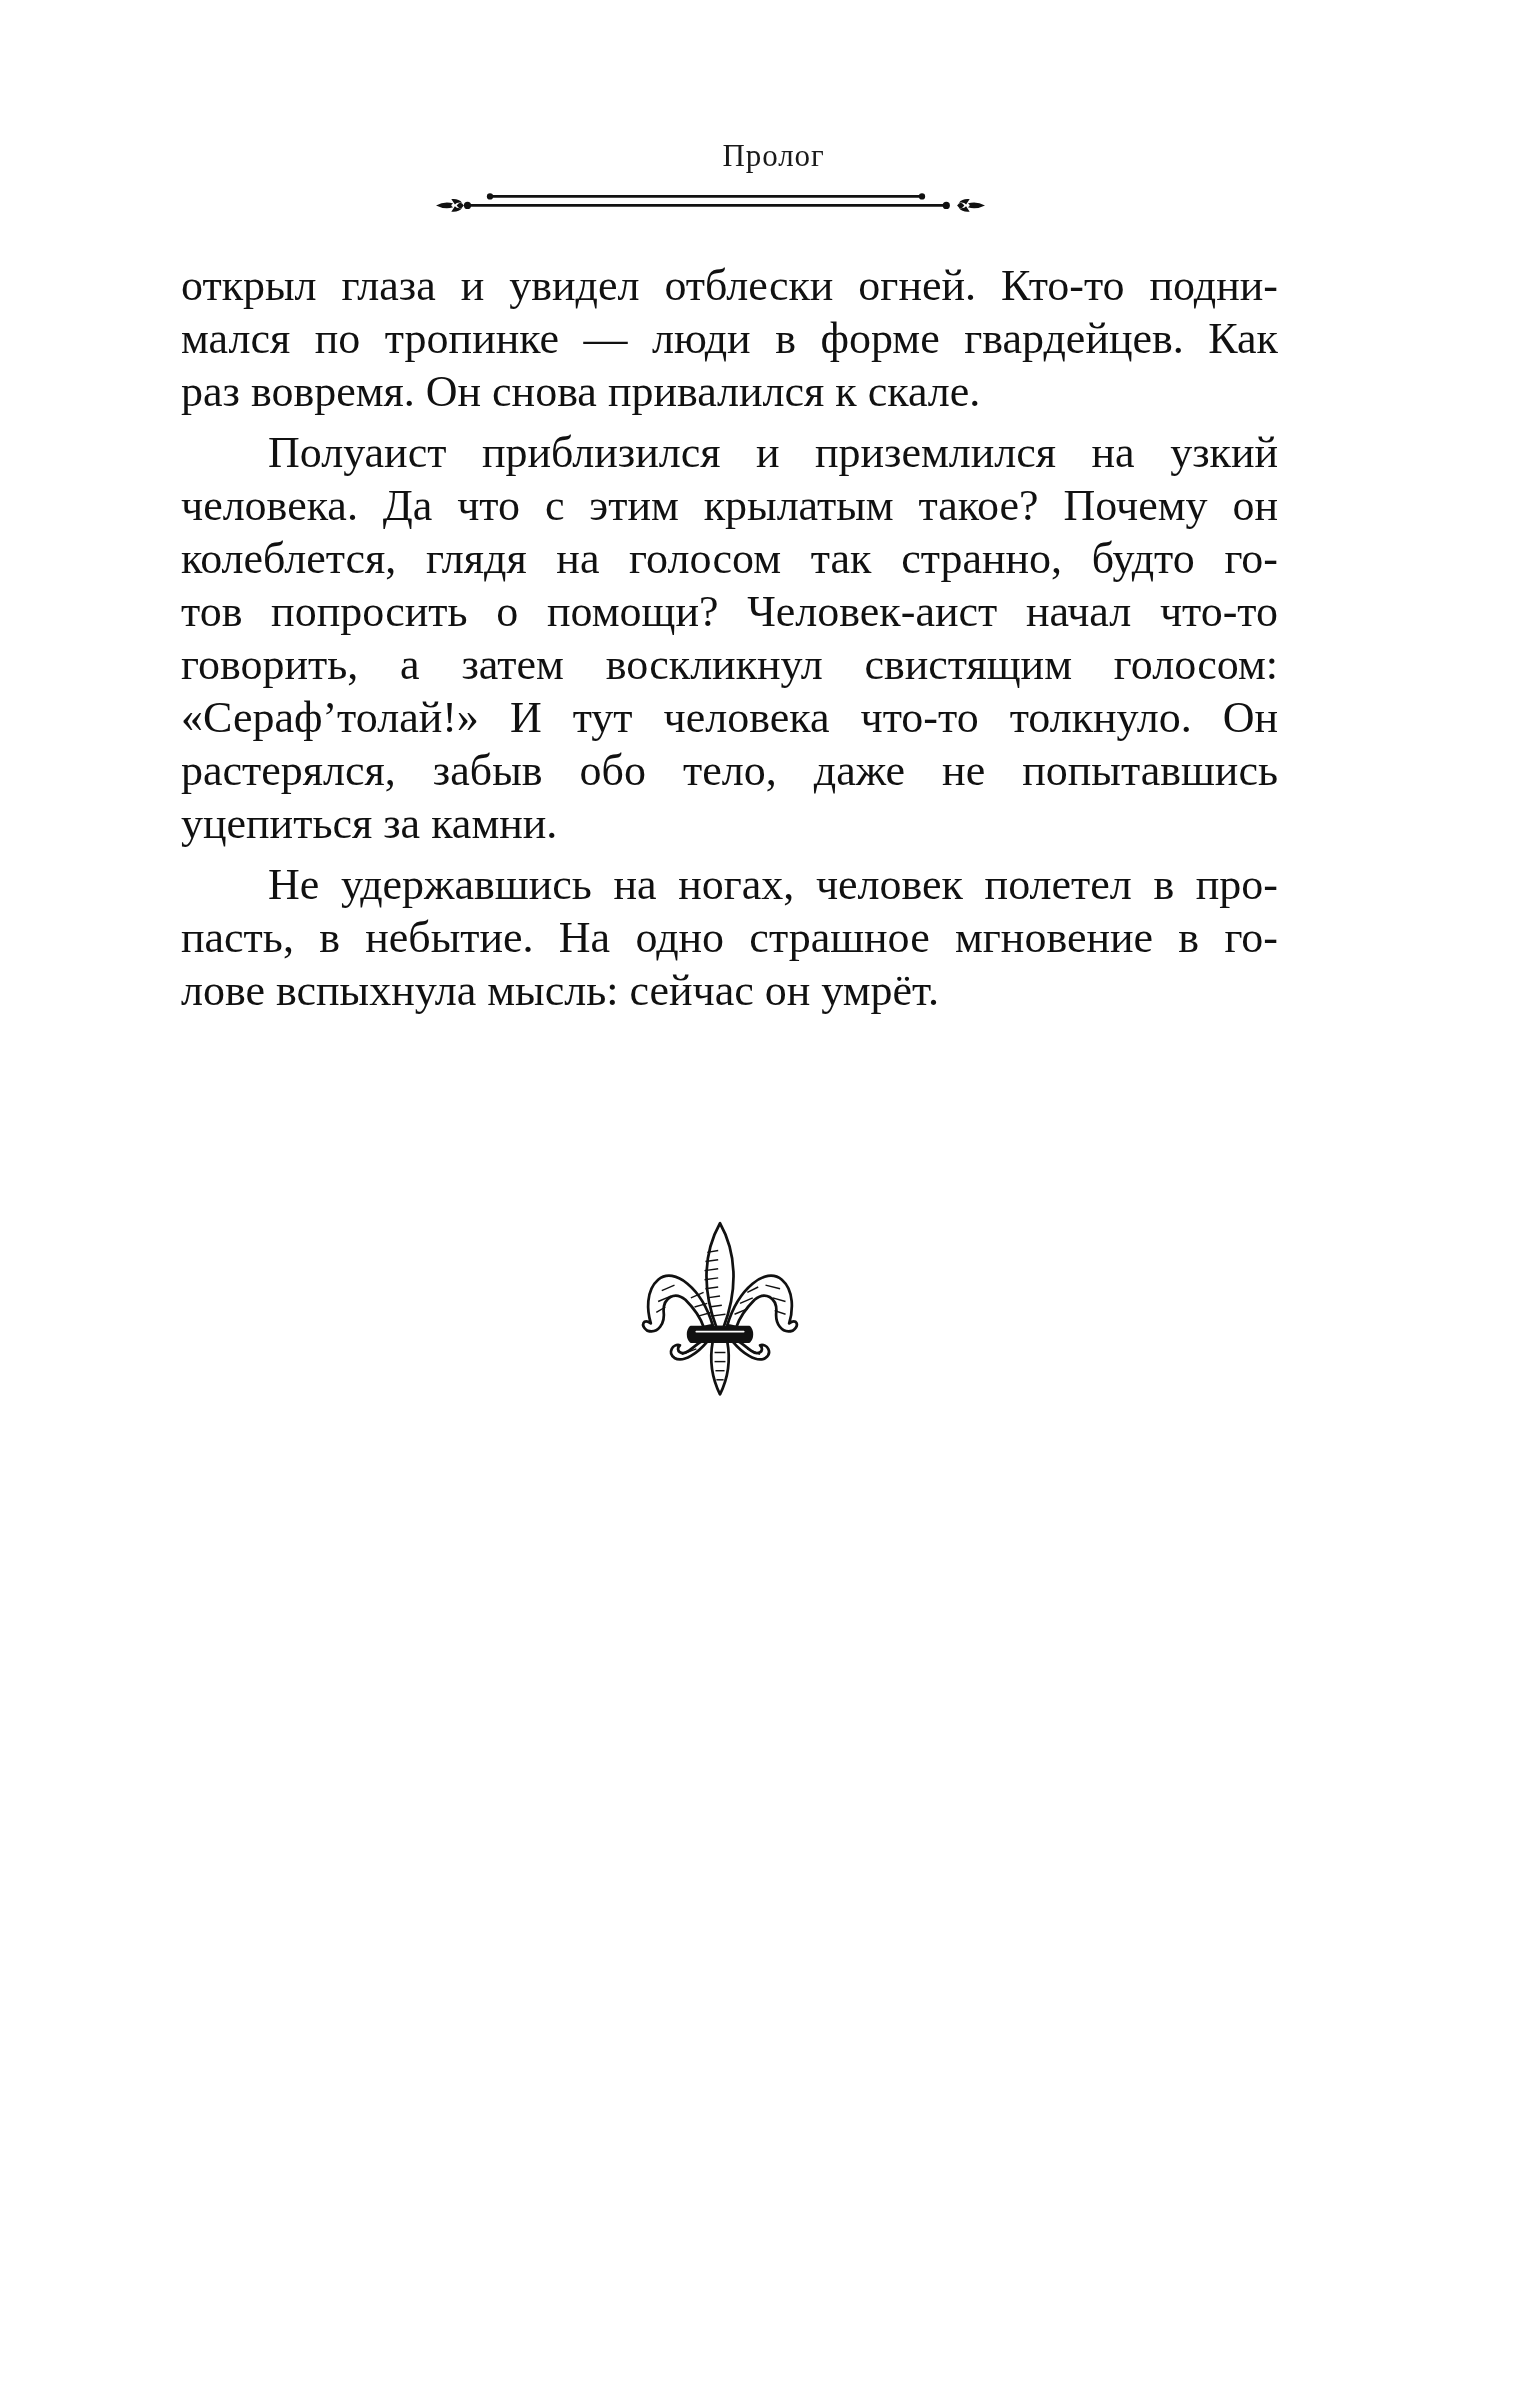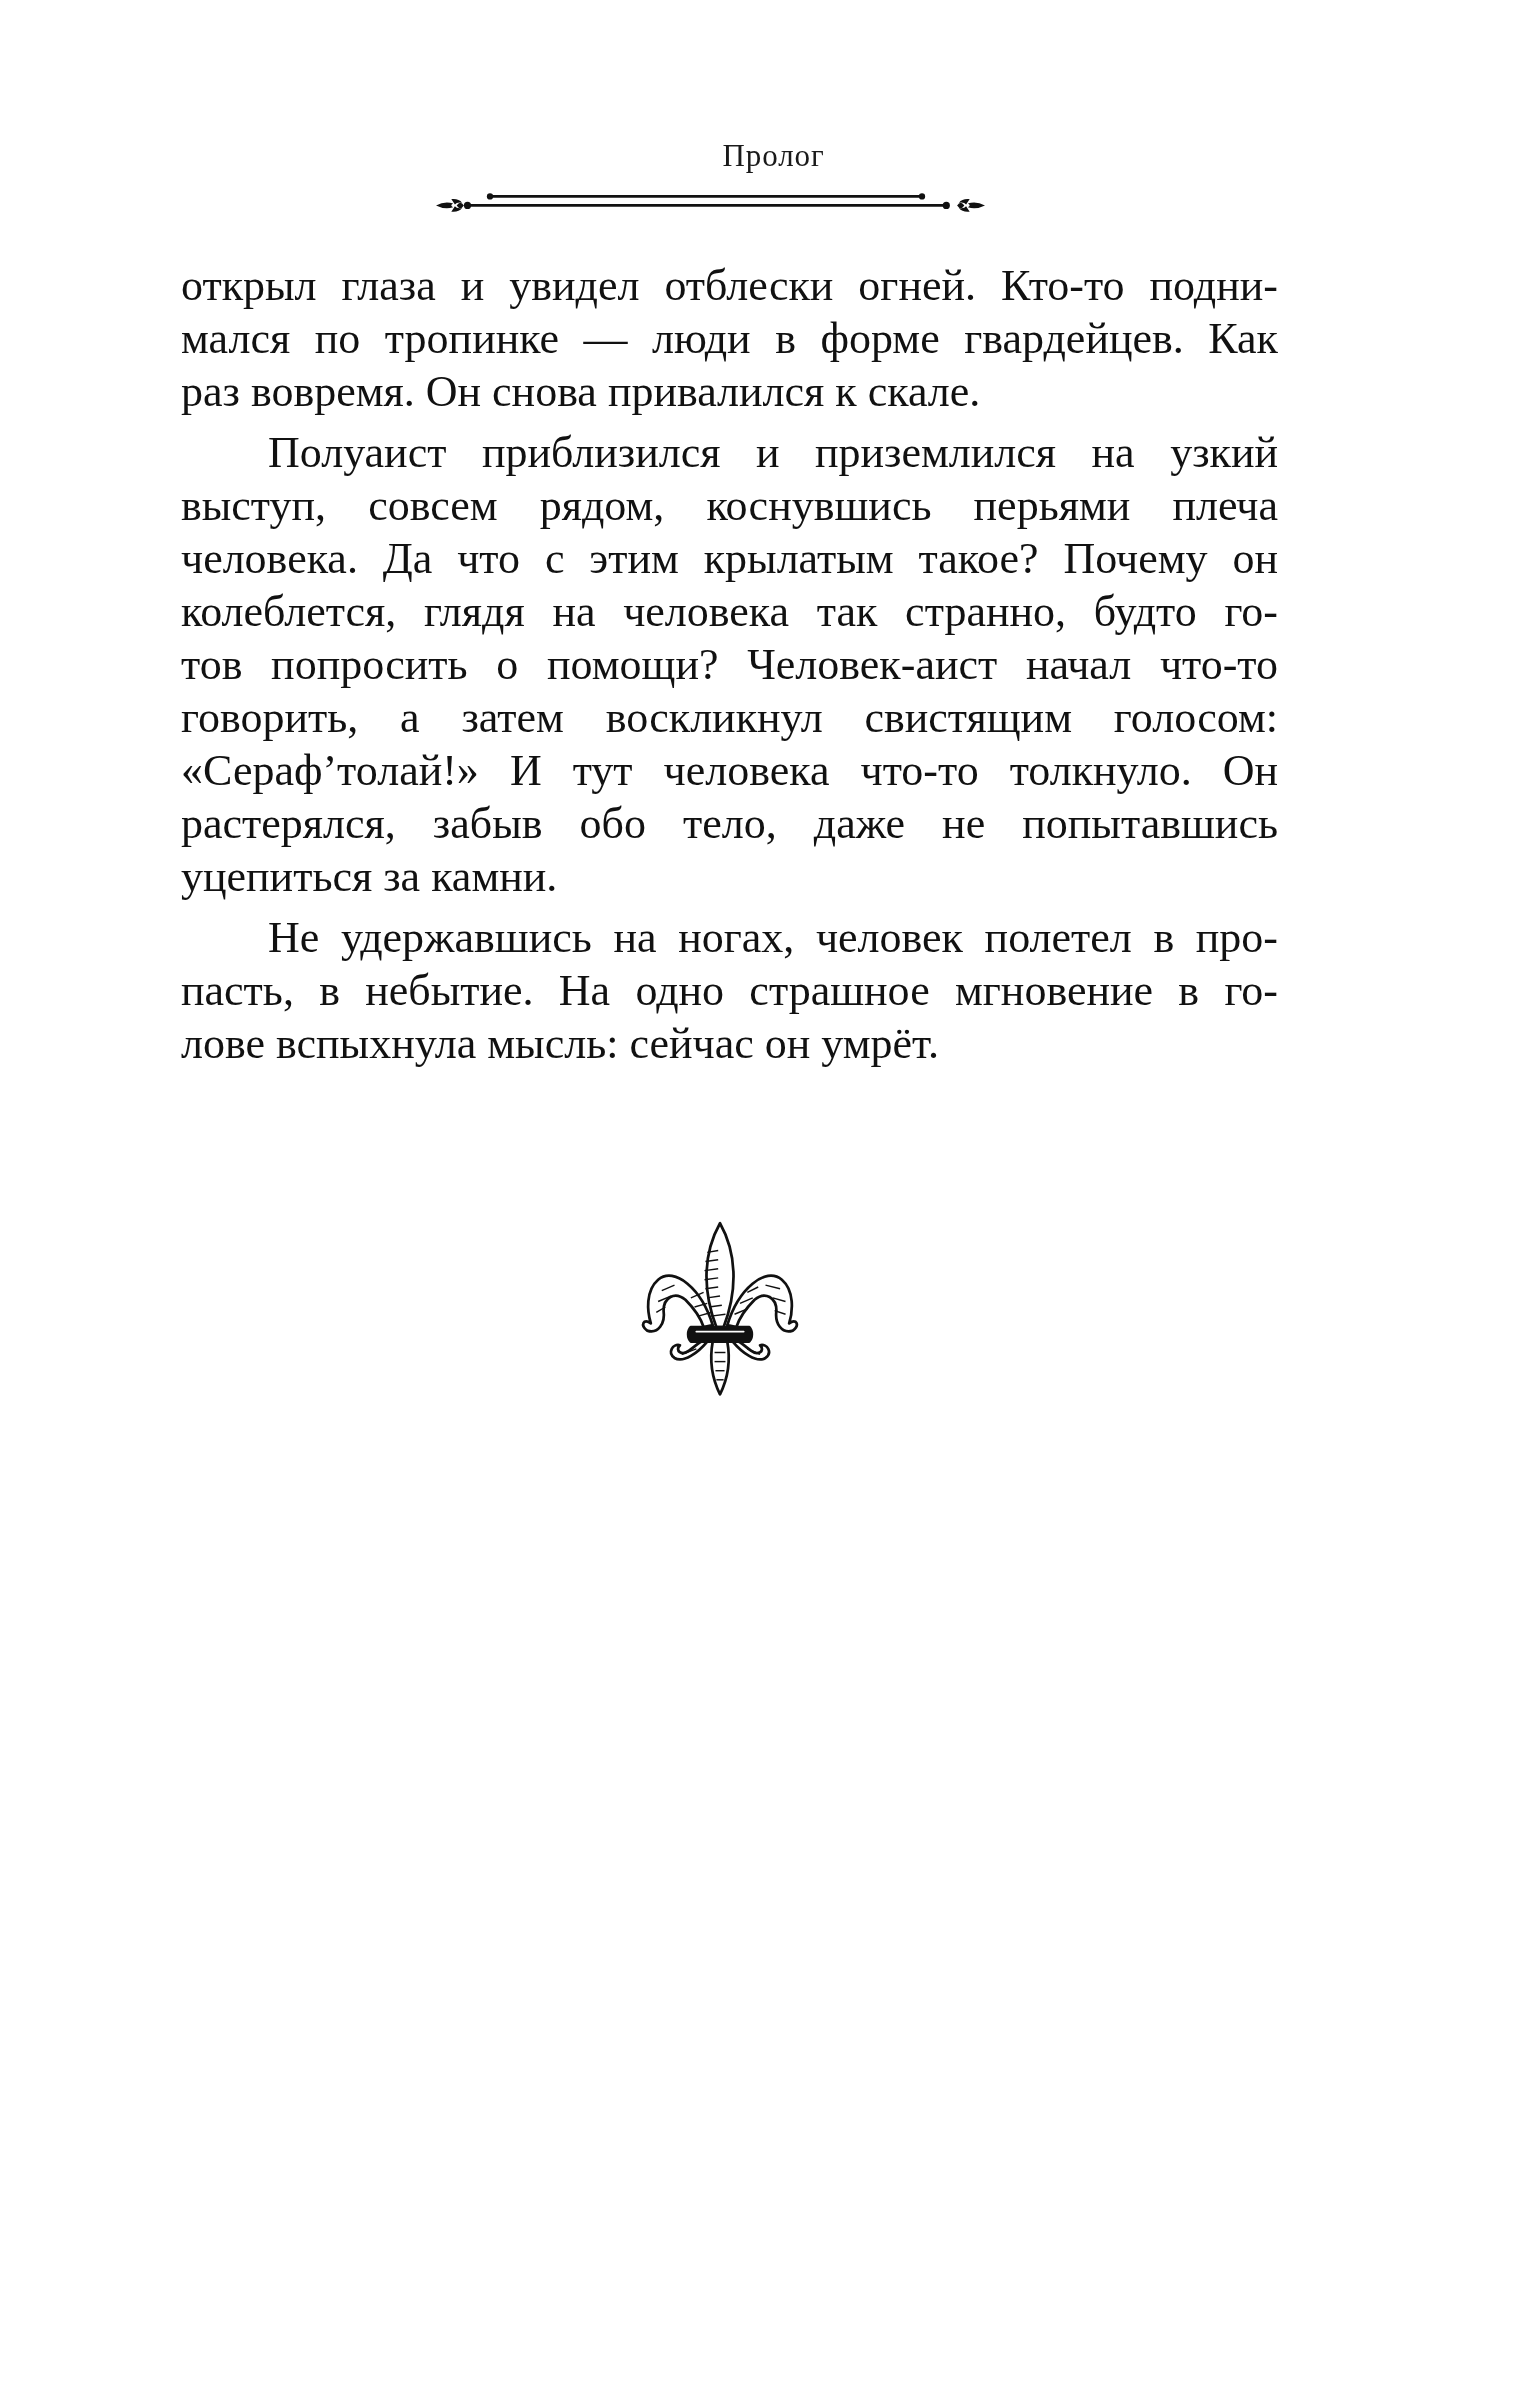--- a/index.html
+++ b/index.html
@@ -96,23 +96,22 @@
   </svg>
 
   <div class="text-block">
     <p>
       <span class="line">открыл глаза и увидел отблески огней. Кто-то подни-</span>
       <span class="line">мался по тропинке — люди в форме гвардейцев. Как</span>
       <span class="line last">раз вовремя. Он снова привалился к скале.</span>
     </p>
     <p>
       <span class="line" style="padding-left:87px">Полуаист приблизился и приземлился на узкий</span>
-      <span class="line">выступ, совсем рядом, коснувшись перьями плеча</span>
       <span class="line">человека. Да что с этим крылатым такое? Почему он</span>
-      <span class="line">колеблется, глядя на человека так странно, будто го-</span>
+      <span class="line">колеблется, глядя на голосом так странно, будто го-</span>
       <span class="line">тов попросить о помощи? Человек-аист начал что-то</span>
       <span class="line">говорить, а затем воскликнул свистящим голосом:</span>
       <span class="line">«Сераф’толай!» И тут человека что-то толкнуло. Он</span>
       <span class="line">растерялся, забыв обо тело, даже не попытавшись</span>
       <span class="line last">уцепиться за камни.</span>
     </p>
     <p>
       <span class="line" style="padding-left:87px">Не удержавшись на ногах, человек полетел в про-</span>
       <span class="line">пасть, в небытие. На одно страшное мгновение в го-</span>
       <span class="line last">лове вспыхнула мысль: сейчас он умрёт.</span>

